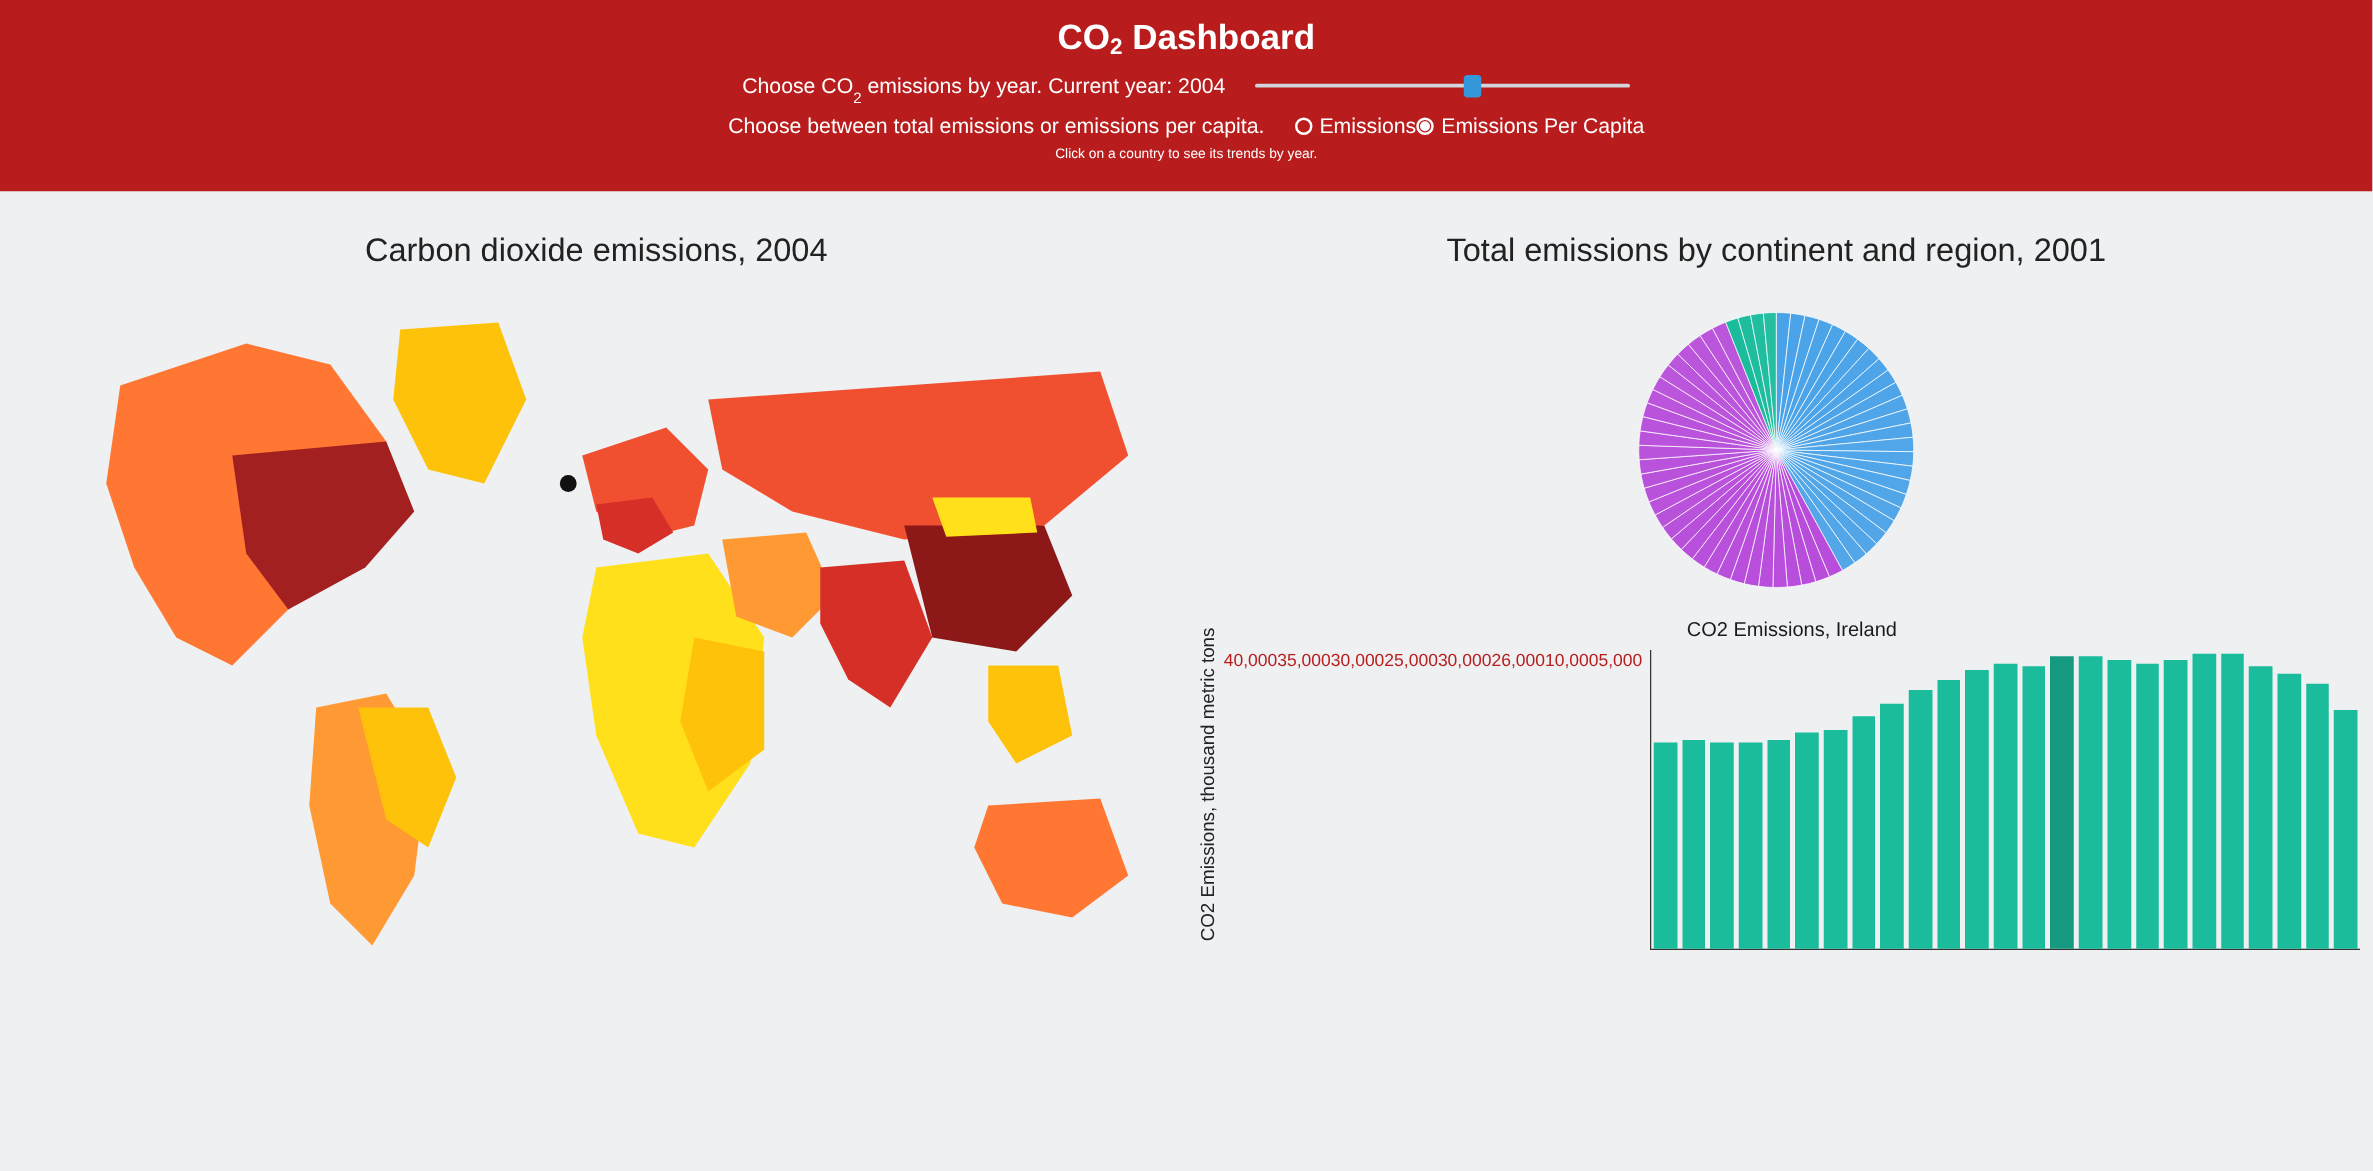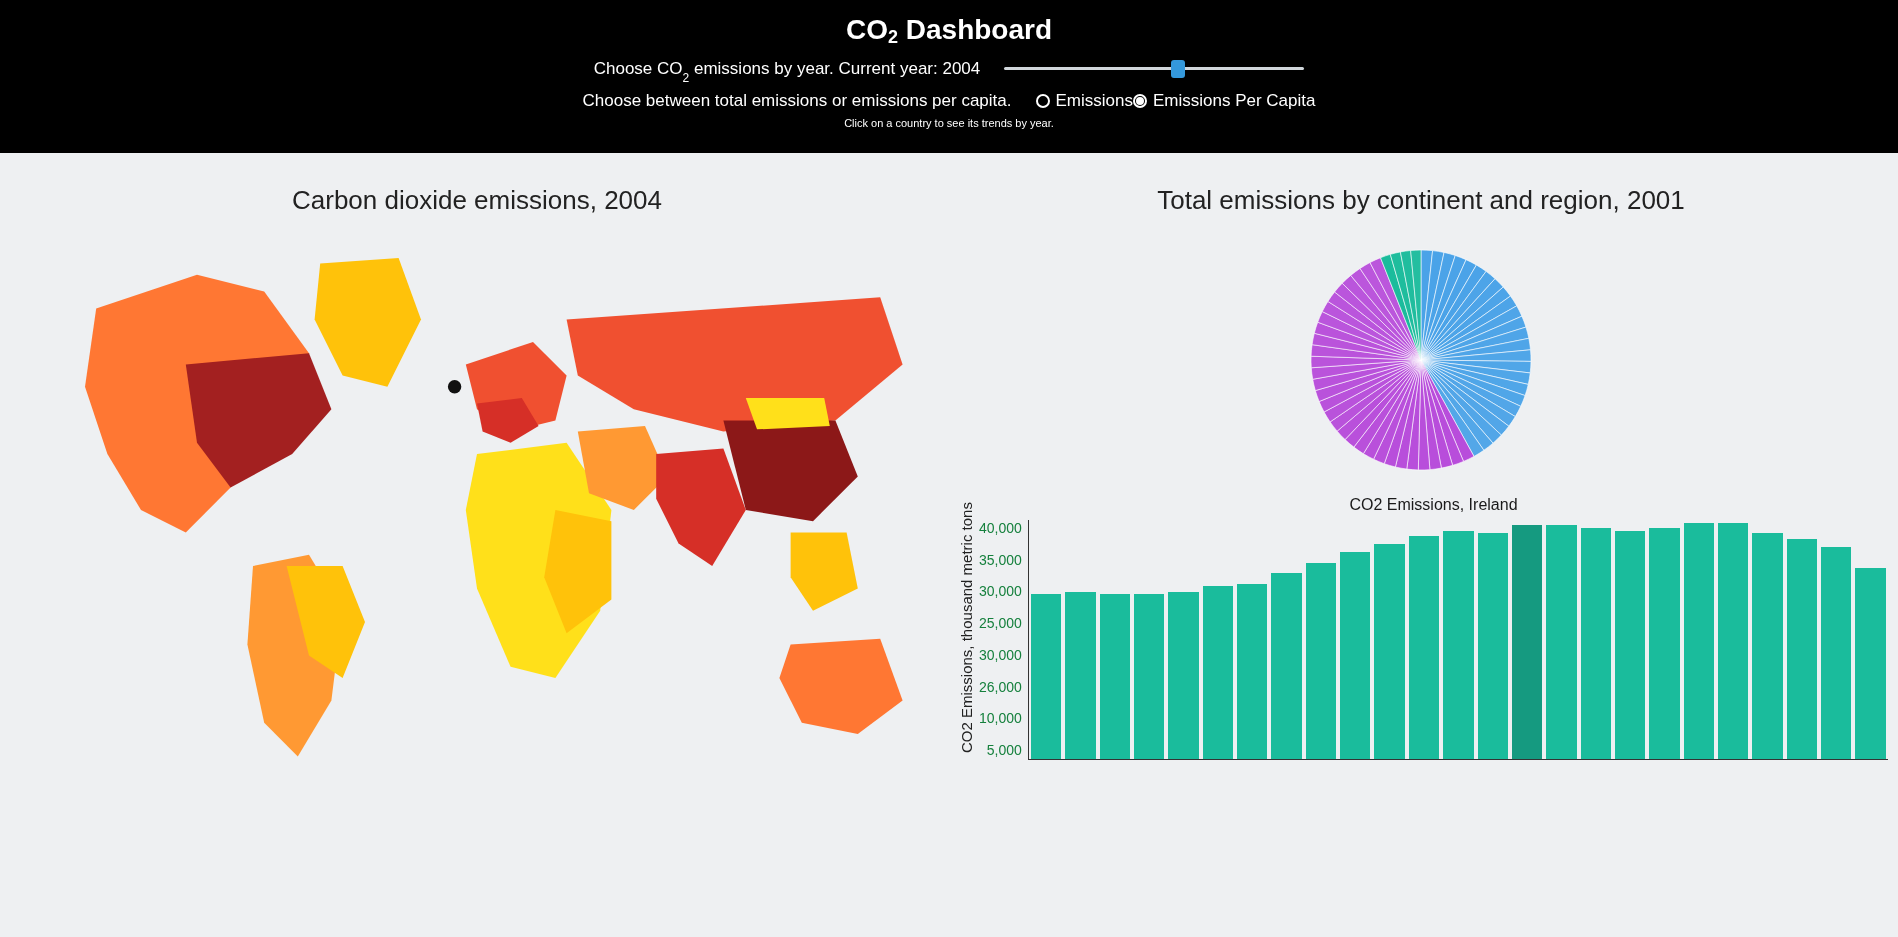--- a/index.html
+++ b/index.html
@@ -3,21 +3,21 @@
 <meta charset="utf-8">
 <style>
   * { box-sizing: border-box; margin: 0; padding: 0; }
   body {
     font-family: "Segoe UI", Tahoma, sans-serif;
     background: #eef0f2;
     color: #1a1a1a;
     width: 1898px;
   }
   .header {
-    background: #000000;
+    background: #b91c1c;
     color: #fff;
     padding: 14px 0 18px 0;
     text-align: center;
   }
   .header h1 {
     font-size: 28px;
     font-weight: 700;
     margin-bottom: 10px;
   }
   .header h1 sub { font-size: 18px; vertical-align: baseline; position: relative; bottom: -4px; }
@@ -129,27 +129,27 @@
     font-size: 16px;
     font-weight: 400;
     margin-bottom: 6px;
   }
   .bar-plot {
     display: flex;
     height: 240px;
   }
   .bar-yaxis {
     display: flex;
-    flex-direction: column;
+    flex-direction: row;
     justify-content: space-between;
-    align-items: flex-end;
+    align-items: flex-start;
     font-size: 14px;
     padding-right: 6px;
     padding-bottom: 2px;
-    color: #15803d;
+    color: #b91c1c;
   }
   .bar-bars {
     flex: 1;
     display: flex;
     align-items: flex-end;
     gap: 4px;
     border-left: 1px solid #333;
     border-bottom: 1px solid #333;
     padding: 0 2px;
   }

